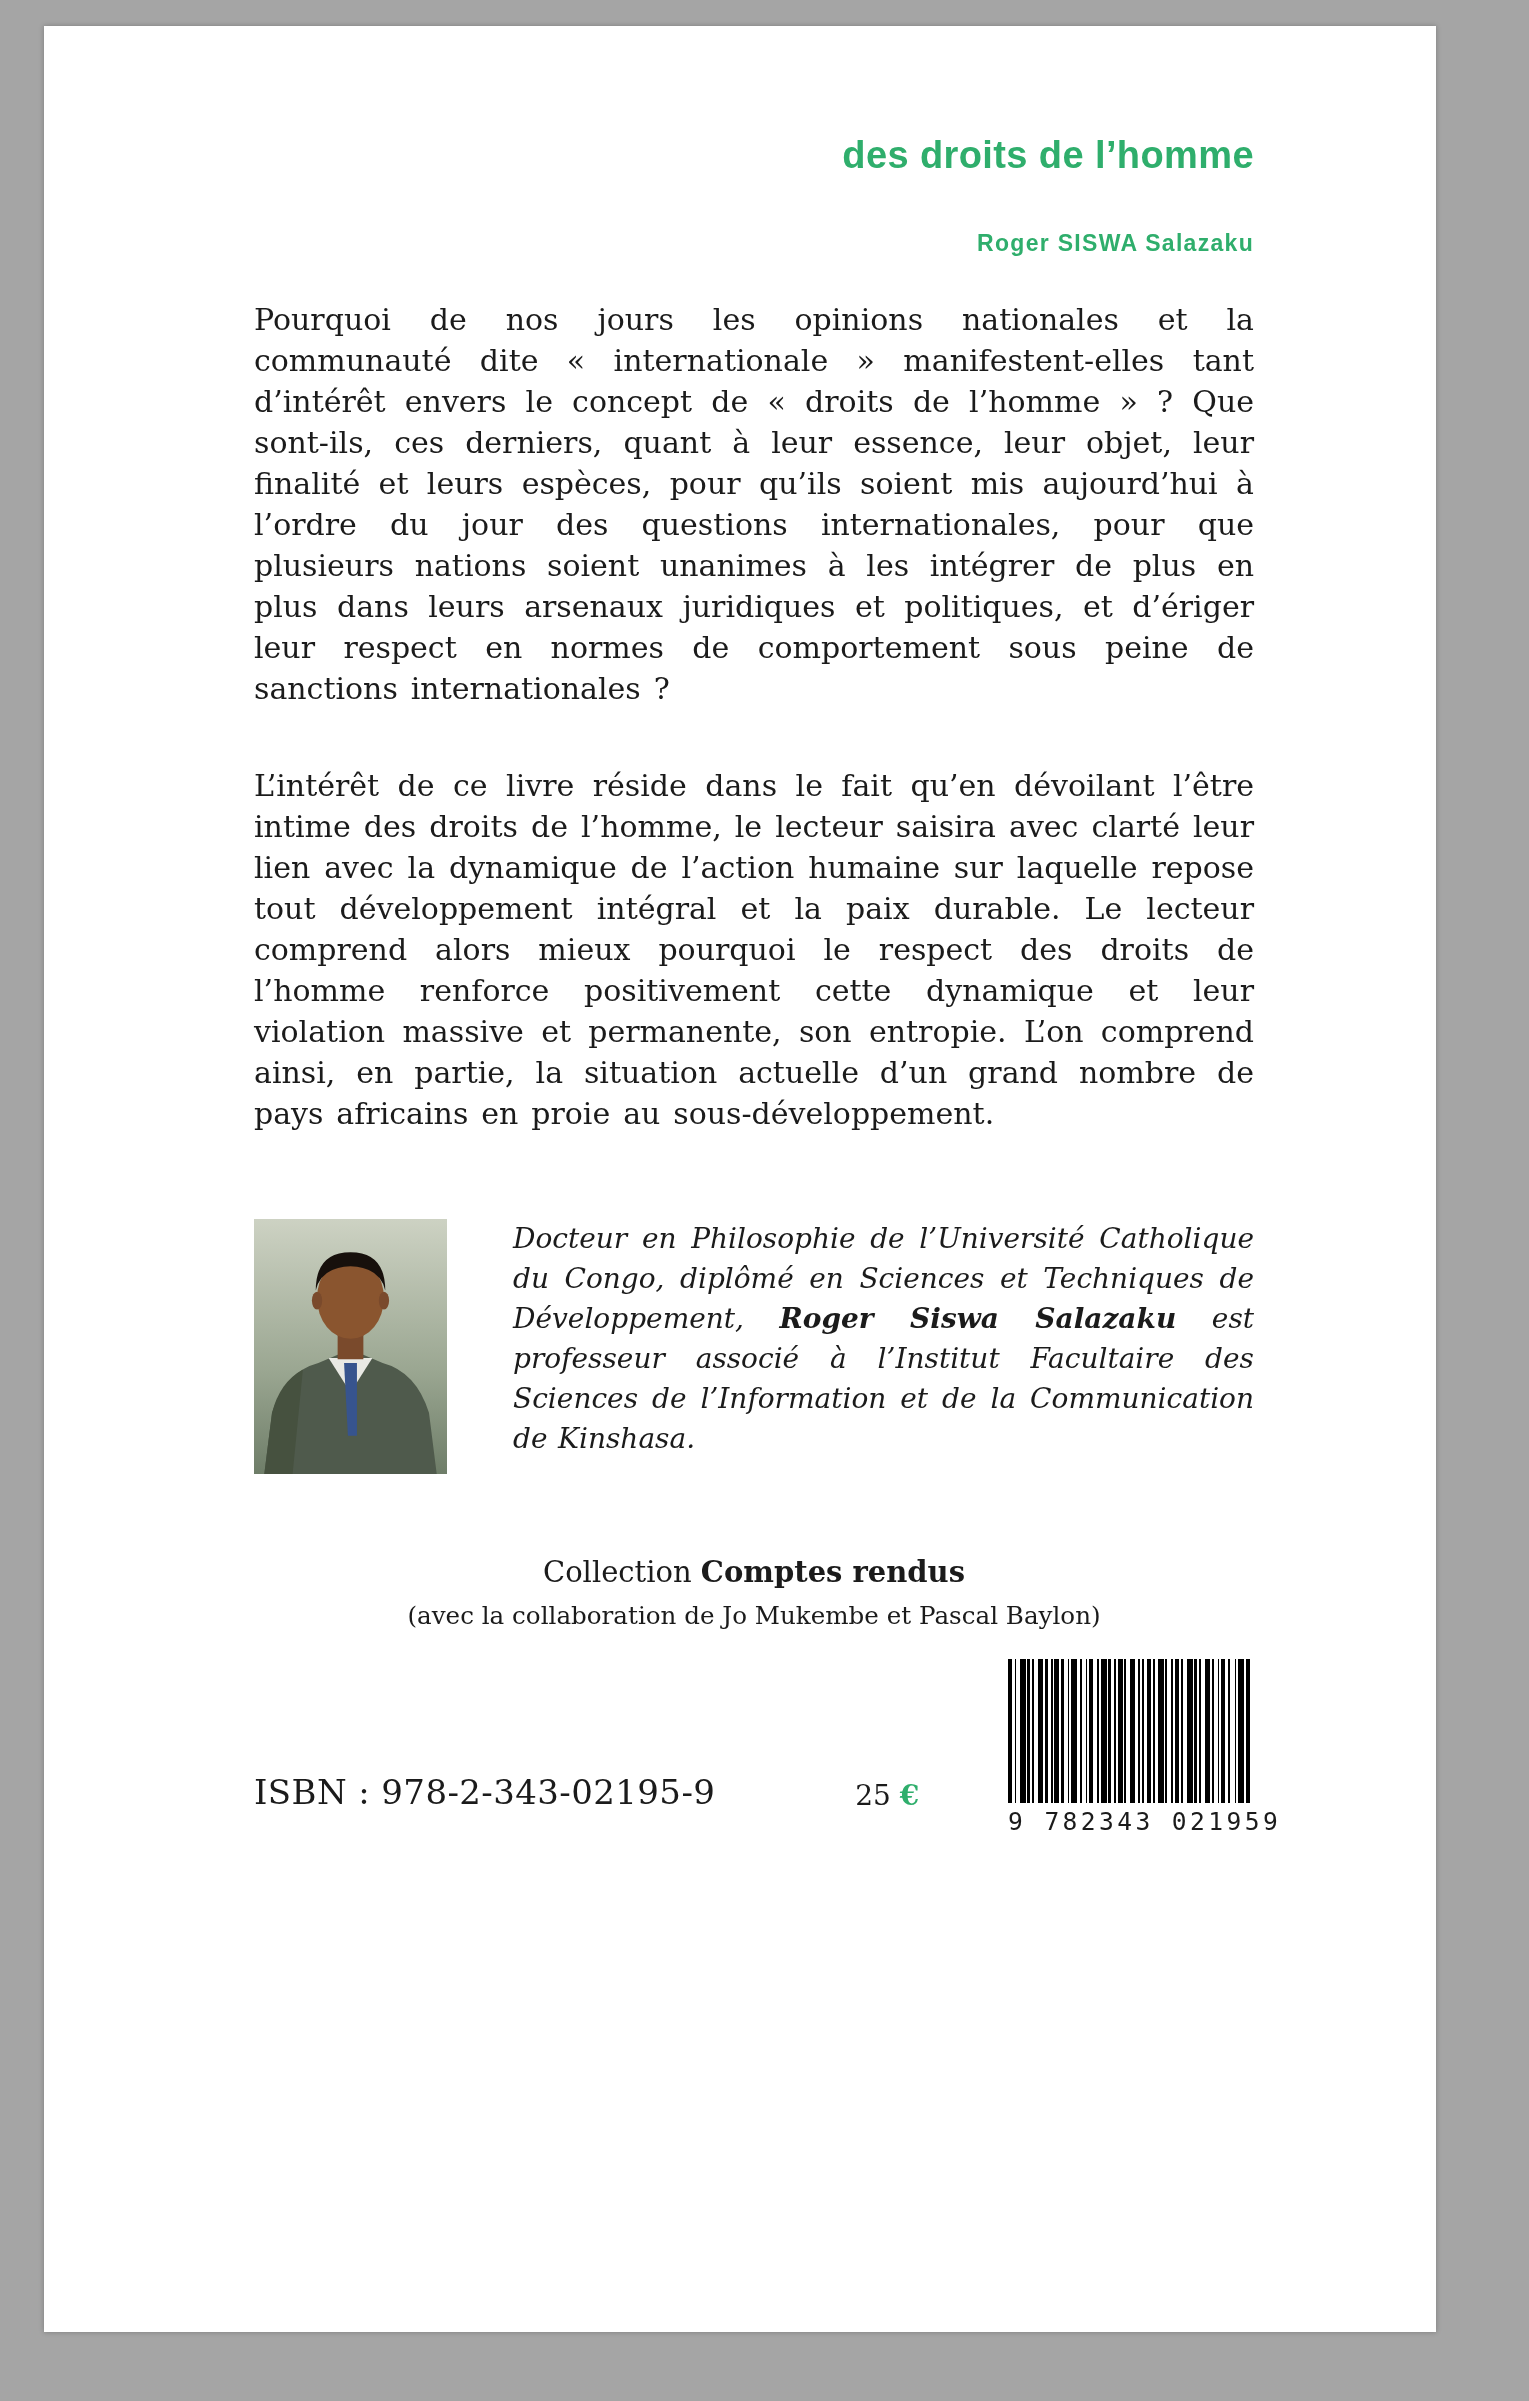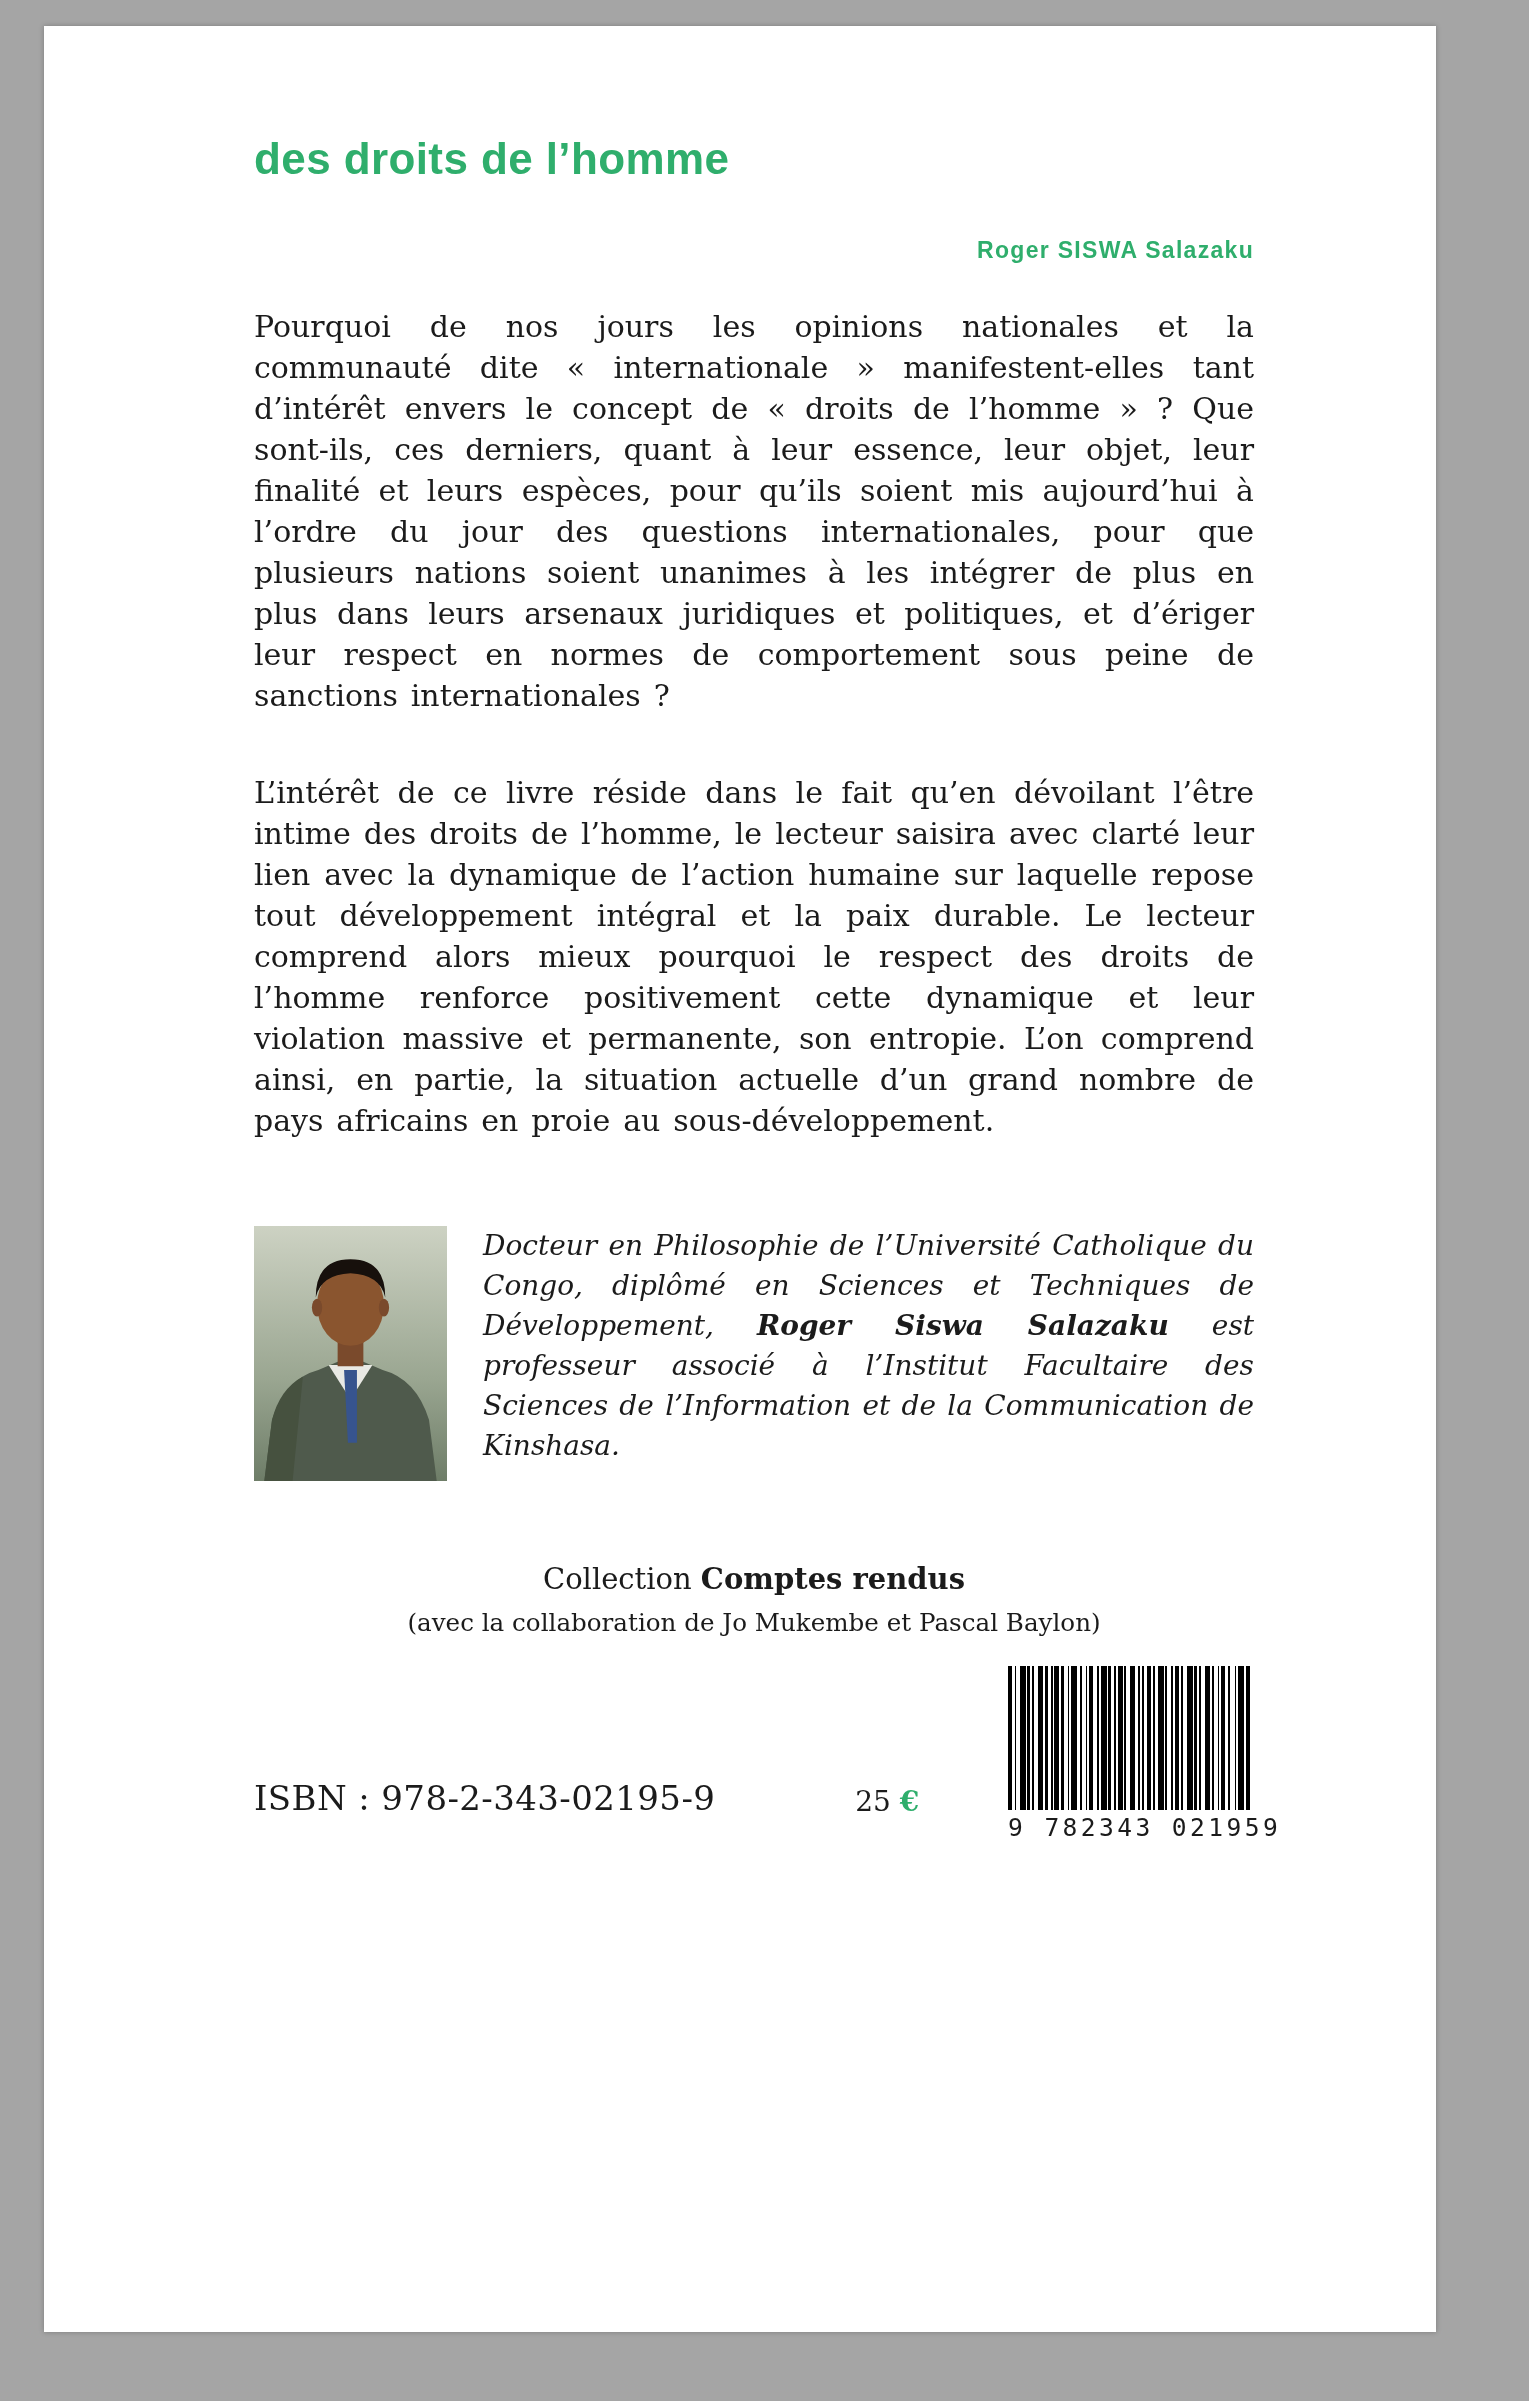--- a/index.html
+++ b/index.html
@@ -26,45 +26,47 @@
     font-weight:bold;
     font-size:39px;
     line-height:1.1;
     color:#161616;
     margin:0 0 22px 0;
     letter-spacing:0.4px;
   }
   .book-subtitle{
     font-family:"Liberation Sans", sans-serif;
     font-weight:bold;
-    font-size:44px;
+    font-size:38px;
     line-height:1.1;
     color:var(--accent-green,#2fae6c);
     margin:0 0 54px 0;
     letter-spacing:0.4px;
+    text-align:right;
   }
   .author-line{
     text-align:right;
     font-family:"Liberation Sans", sans-serif;
     font-weight:700;
     font-size:23px;
     color:var(--accent-green,#2fae6c);
     letter-spacing:1.3px;
     margin:0 0 42px 0;
   }
   .body-text p{
     font-size:30px;
     line-height:41px;
     text-align:justify;
     margin:0 0 56px 0;
     word-spacing:3.4px;
   }
   .bio{
     display:flex;
     margin-top:85px;
+    gap:30px;
   }
   .photo{
     flex:0 0 193px;
     width:193px;height:255px;
     margin-right:36px;
     overflow:hidden;
   }
   .photo svg{display:block;width:100%;height:100%;}
   .bio-text{
     font-style:italic;

